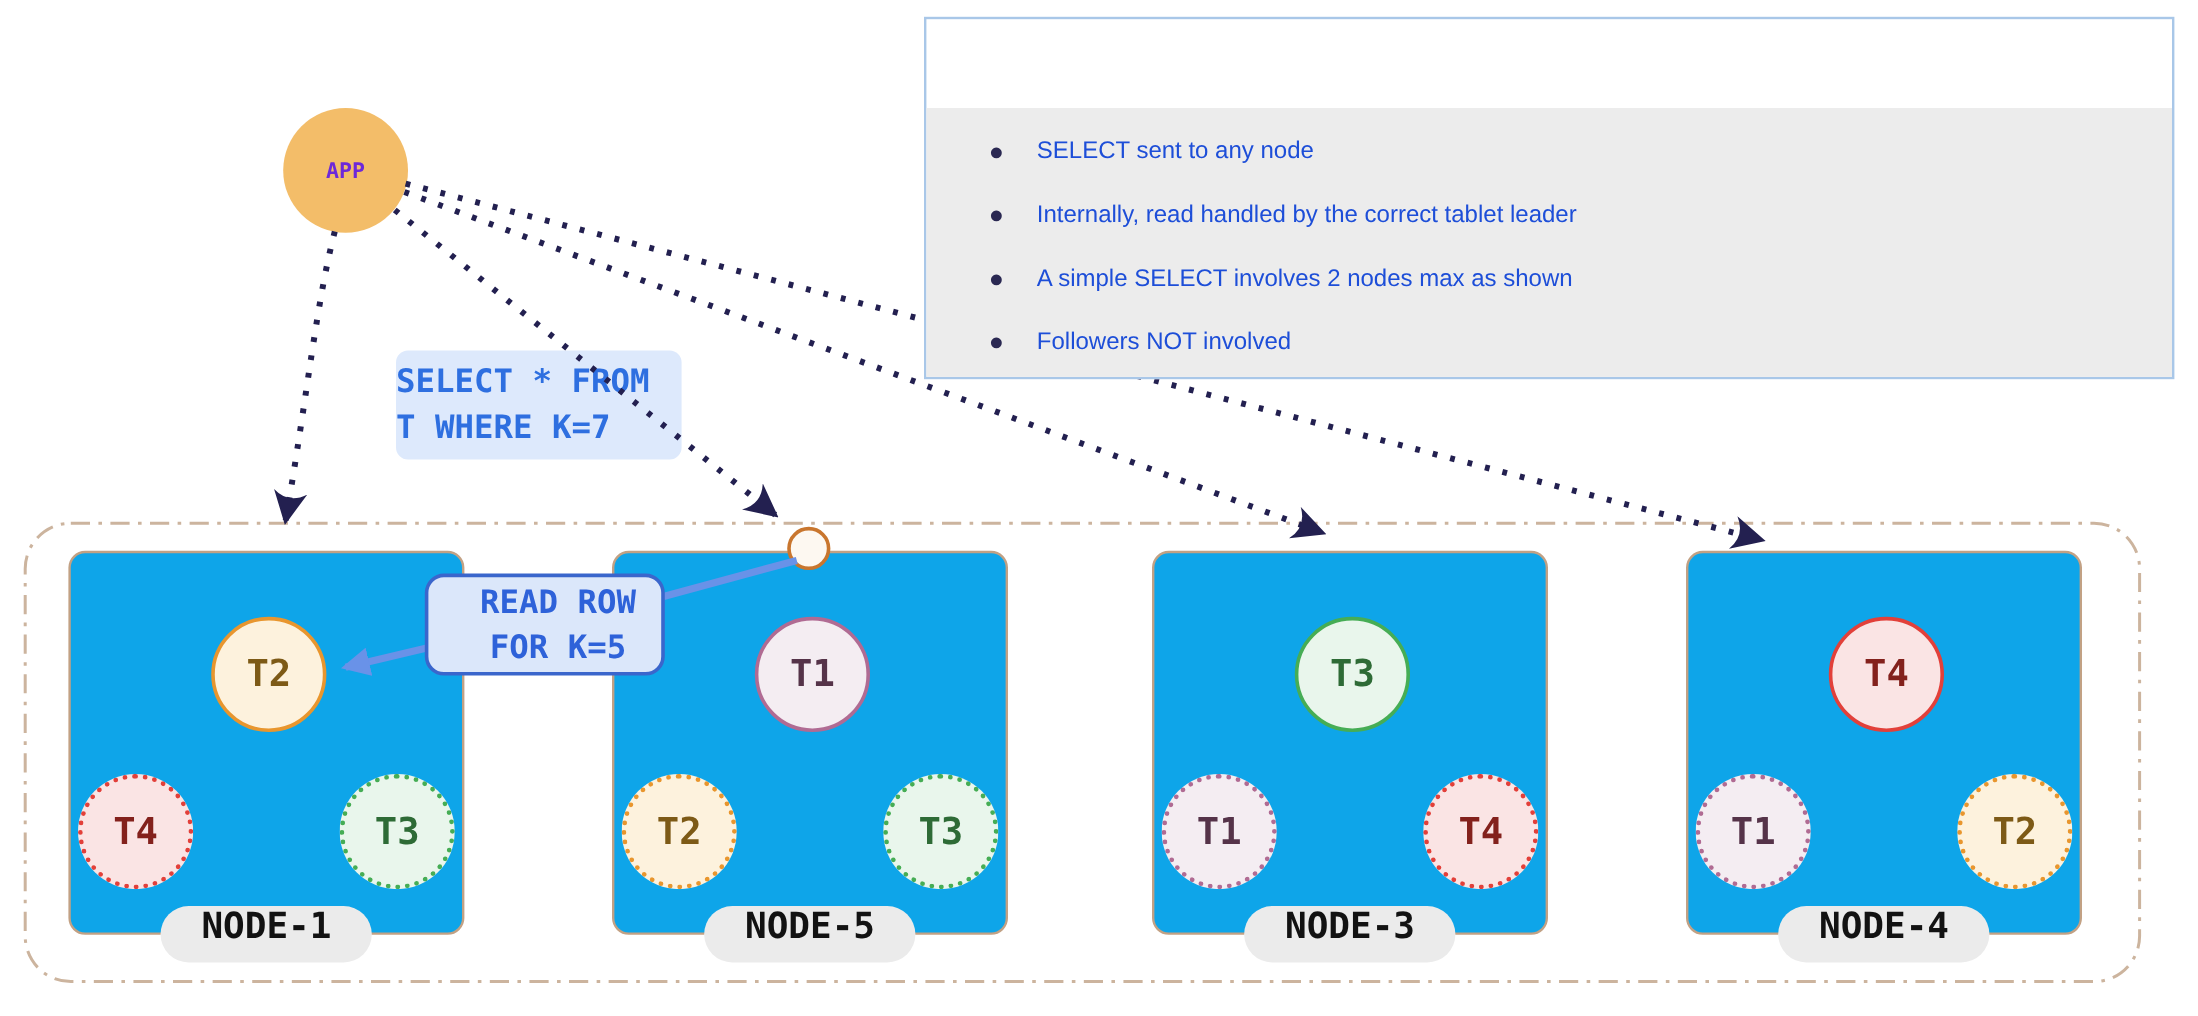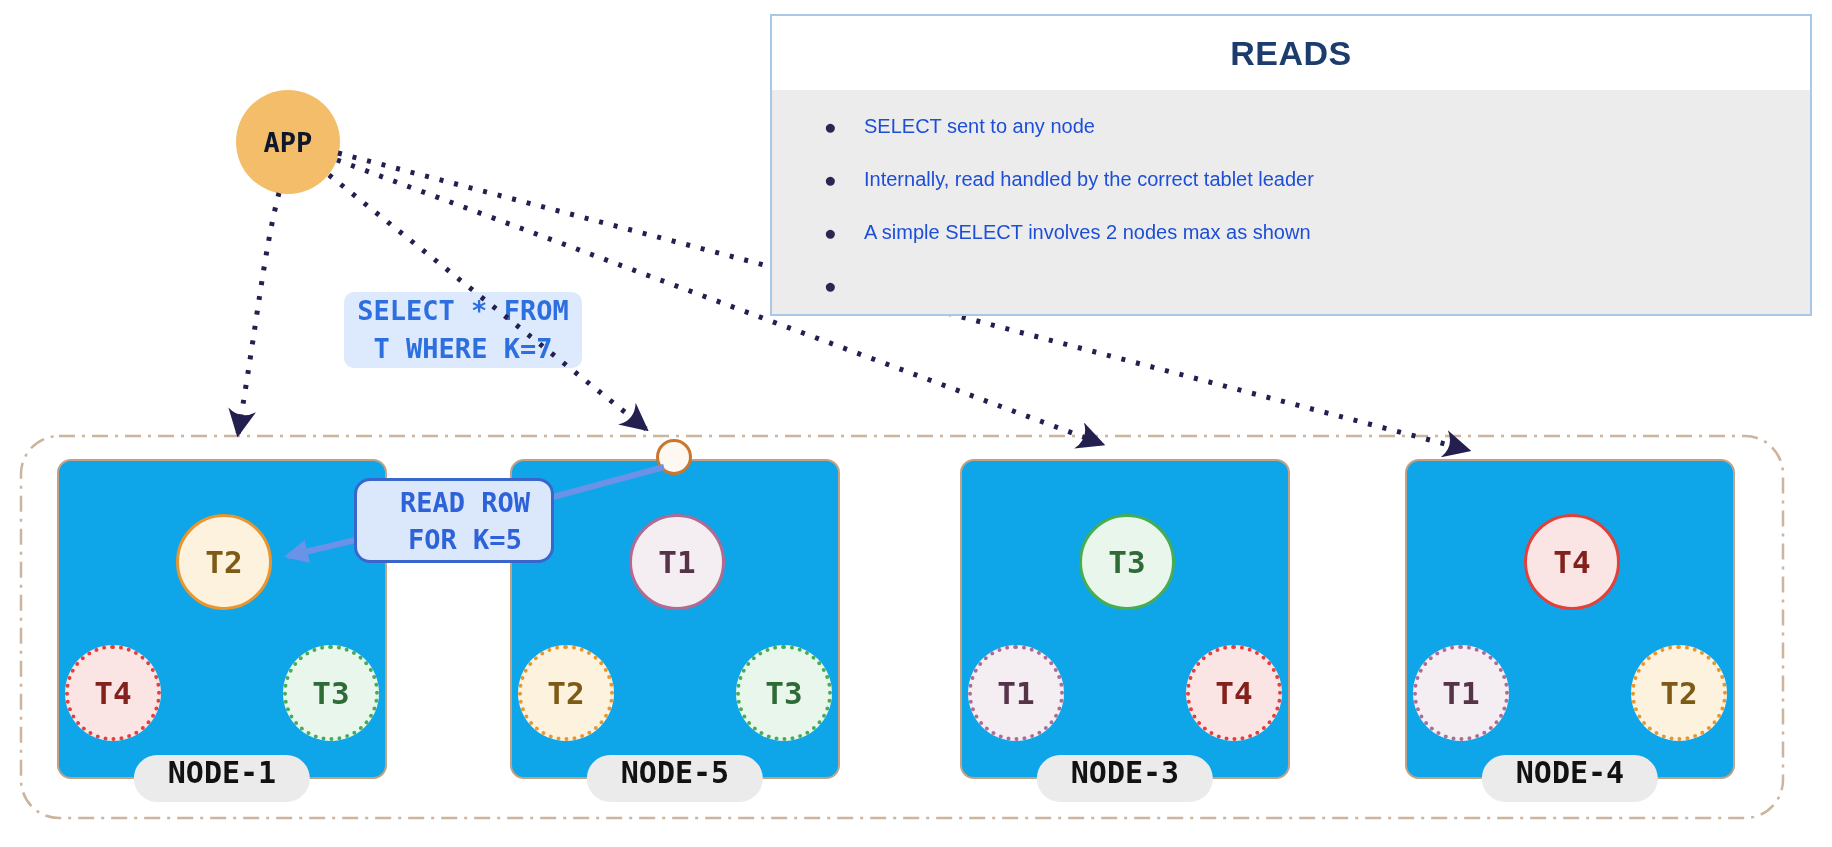--- a/index.html
+++ b/index.html
@@ -9,22 +9,22 @@
   }
   .abs { position:absolute; }
   svg.layer { position:absolute; left:0; top:0; width:1832px; height:847px; pointer-events:none; }
 
   
   .app-circle {
     left:236px; top:90px; width:104px; height:104px; border-radius:50%;
     background:#f3bd69; display:flex; align-items:center; justify-content:center;
   }
   .app-circle span {
-    font-family:"DejaVu Sans Mono", monospace; font-weight:bold; font-size:27px;
-    color:#0f172a; letter-spacing:0px;
+    font-family:"DejaVu Sans Mono", monospace; font-weight:bold; font-size:18px;
+    color:#6d28d9; letter-spacing:0px;
   }
 
   
   .reads-panel {
     left:770px; top:14px; width:1042px; height:302px;
     background:#ffffff; border:2px solid #a9c7e8; box-sizing:border-box;
   }
   .reads-title {
     height:74px; line-height:74px; text-align:center;
     font-size:34px; font-weight:600; color:#1c3c6e; letter-spacing:0.5px;
@@ -65,22 +65,22 @@
   }
 
   
   .entry-circle {
     left:656px; top:439px; width:36px; height:36px; border-radius:50%;
     border:3px solid #c9762e; background:#fdf8f1; box-sizing:border-box;
   }
 
   
   .select-label {
-    left:344px; top:292px; width:238px; height:76px; border-radius:10px;
-    background:#dde9fc; display:flex; flex-direction:column; align-items:center; justify-content:center;
+    left:330px; top:292px; width:238px; height:91px; border-radius:10px;
+    background:#dde9fc; display:flex; flex-direction:column; align-items:flex-start; justify-content:center;
   }
   .select-label div, .readrow-label div {
     font-family:"DejaVu Sans Mono", monospace; font-weight:bold; font-size:27px;
     line-height:38px; color:#2e6fe0; white-space:pre;
   }
   .readrow-label {
     left:354px; top:478px; width:200px; height:85px; border-radius:16px;
     background:#dbe7fa; border:3.5px solid #3a66cc; box-sizing:border-box;
     display:flex; flex-direction:column; align-items:center; justify-content:center;padding-left:22px;
   }
@@ -179,37 +179,37 @@
     <line x1="664" y1="467" x2="553" y2="497" stroke="#6992e8" stroke-width="6"></line>
     <line x1="360" y1="539" x2="288" y2="556" stroke="#6992e8" stroke-width="6" marker-end="url(#blue-head)"></line>
 
     <path d="M 279 193 C 264 250 256 330 238 434" fill="none" stroke="#232050" stroke-width="5" stroke-dasharray="4 11" marker-end="url(#navy-head)"></path>
     <line x1="329" y1="175" x2="646" y2="429" stroke="#232050" stroke-width="5" stroke-dasharray="4 11" marker-end="url(#navy-head)"></line>
     <line x1="337" y1="160" x2="1102" y2="444" stroke="#232050" stroke-width="5" stroke-dasharray="4 11" marker-end="url(#navy-head)"></line>
     <line x1="338" y1="153" x2="1468" y2="450" stroke="#232050" stroke-width="5" stroke-dasharray="4 11" marker-end="url(#navy-head)"></line>
   </svg>
 
   <div class="abs reads-panel">
-    <div class="reads-title">READS</div>
     <div class="reads-body">
       <ul>
         <li>
           <span class="blt">●</span>
           <span class="itm">SELECT sent to any node</span>
         </li>
         <li>
           <span class="blt">●</span>
           <span class="itm">Internally, read handled by the correct tablet leader</span>
         </li>
         <li>
           <span class="blt">●</span>
           <span class="itm">A simple SELECT involves 2 nodes max as shown</span>
         </li>
         <li>
           <span class="blt">●</span>
+          <span class="itm">Followers NOT involved</span>
         </li>
       </ul>
     </div>
   </div>
 
   <div class="abs readrow-label">
     <div>READ ROW</div>
     <div>FOR K=5</div>
   </div>
 

